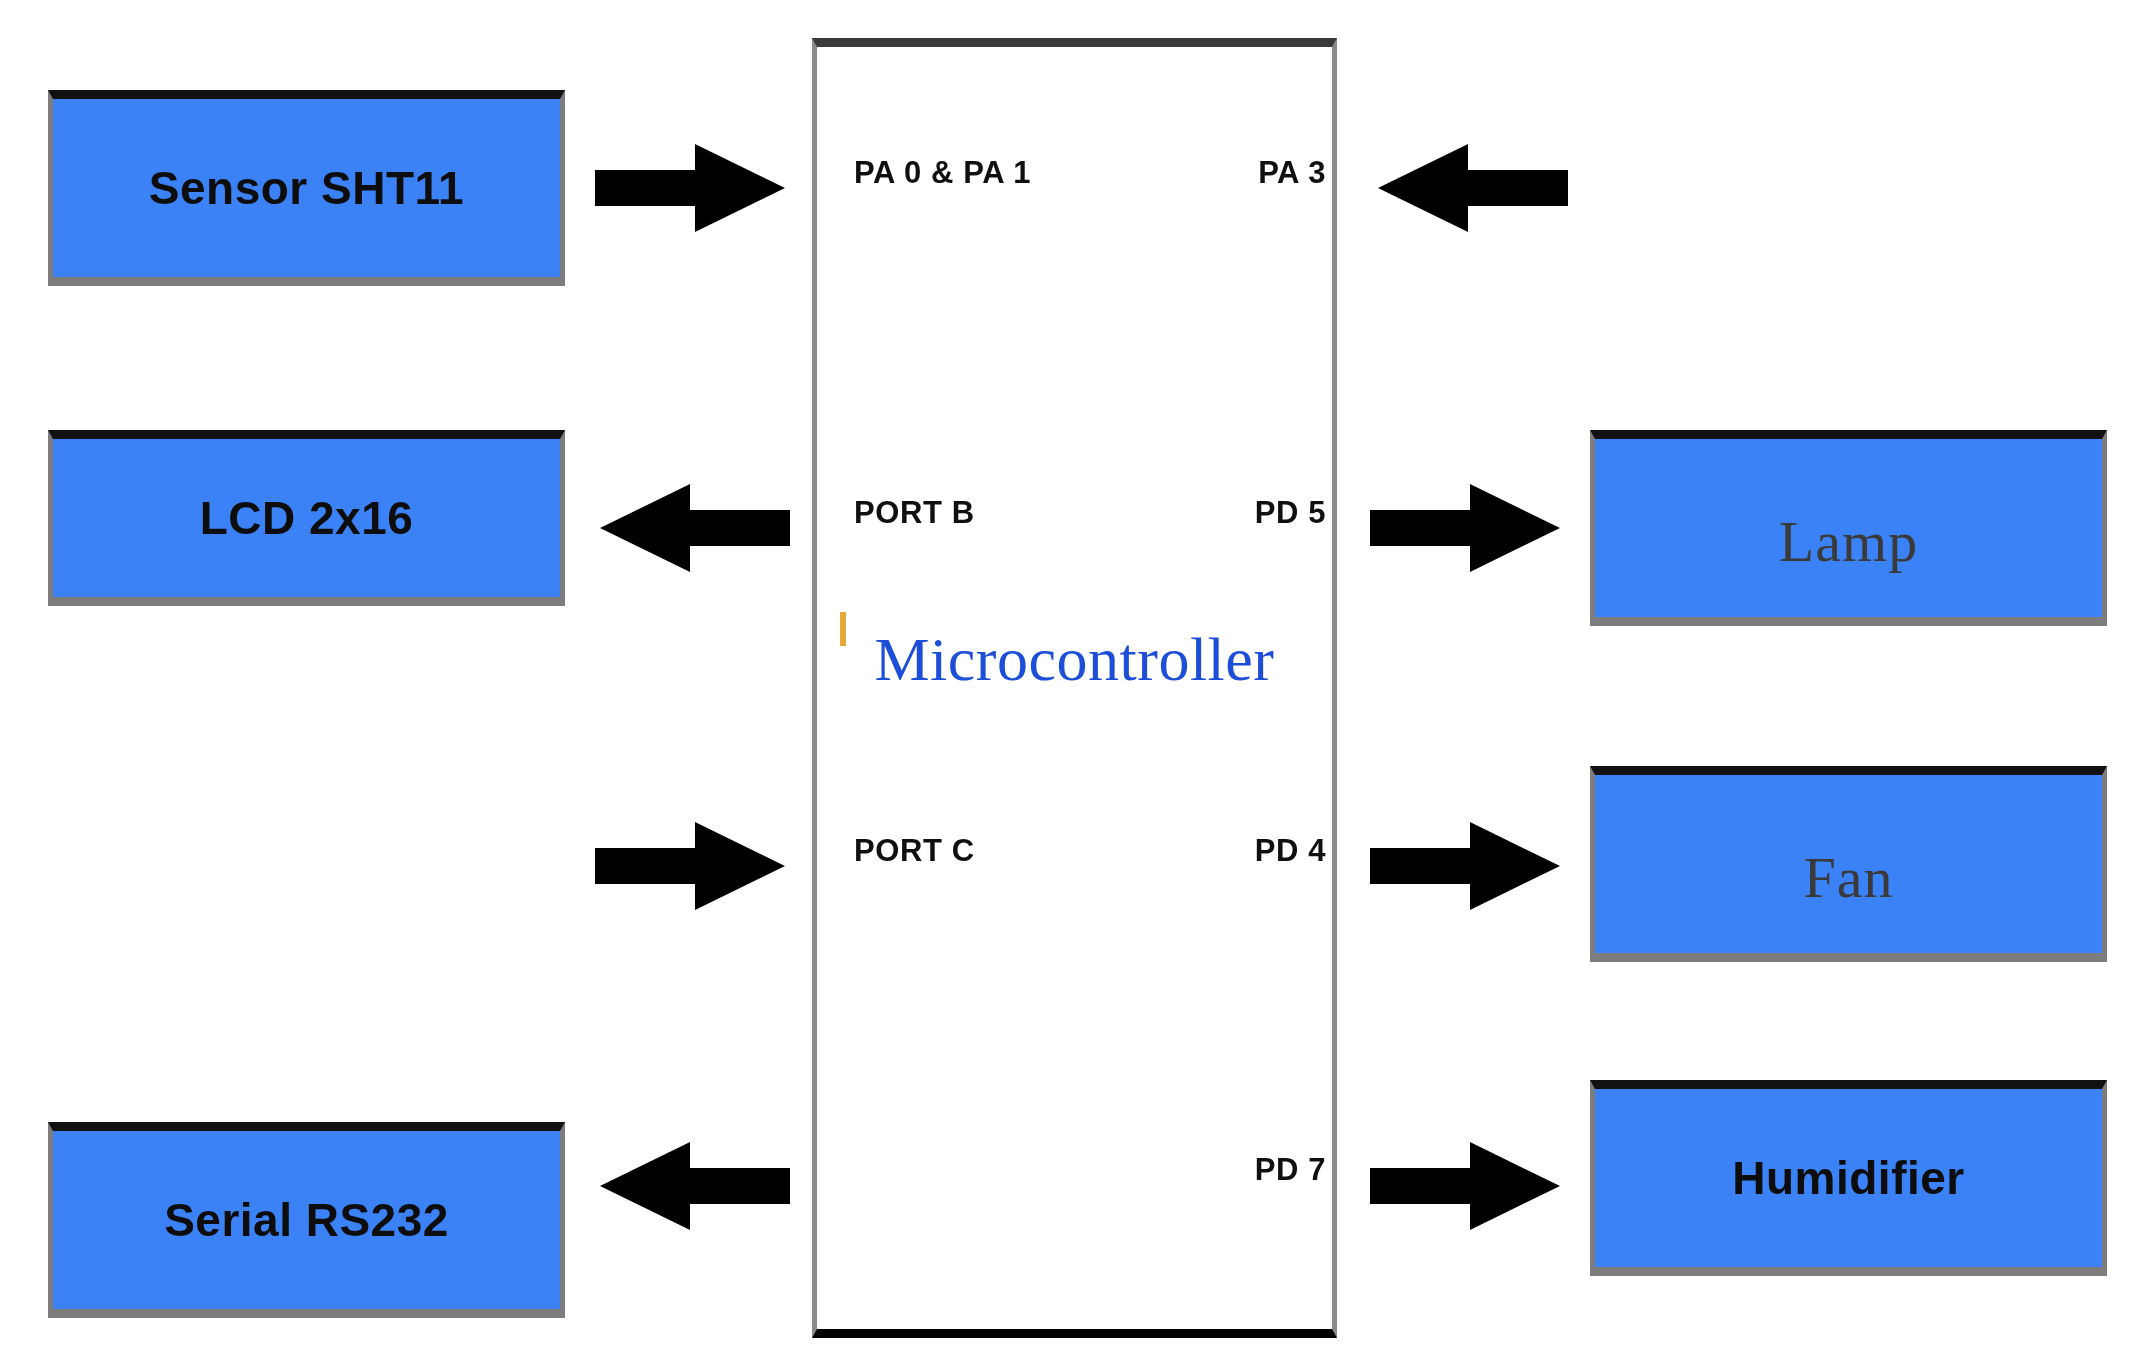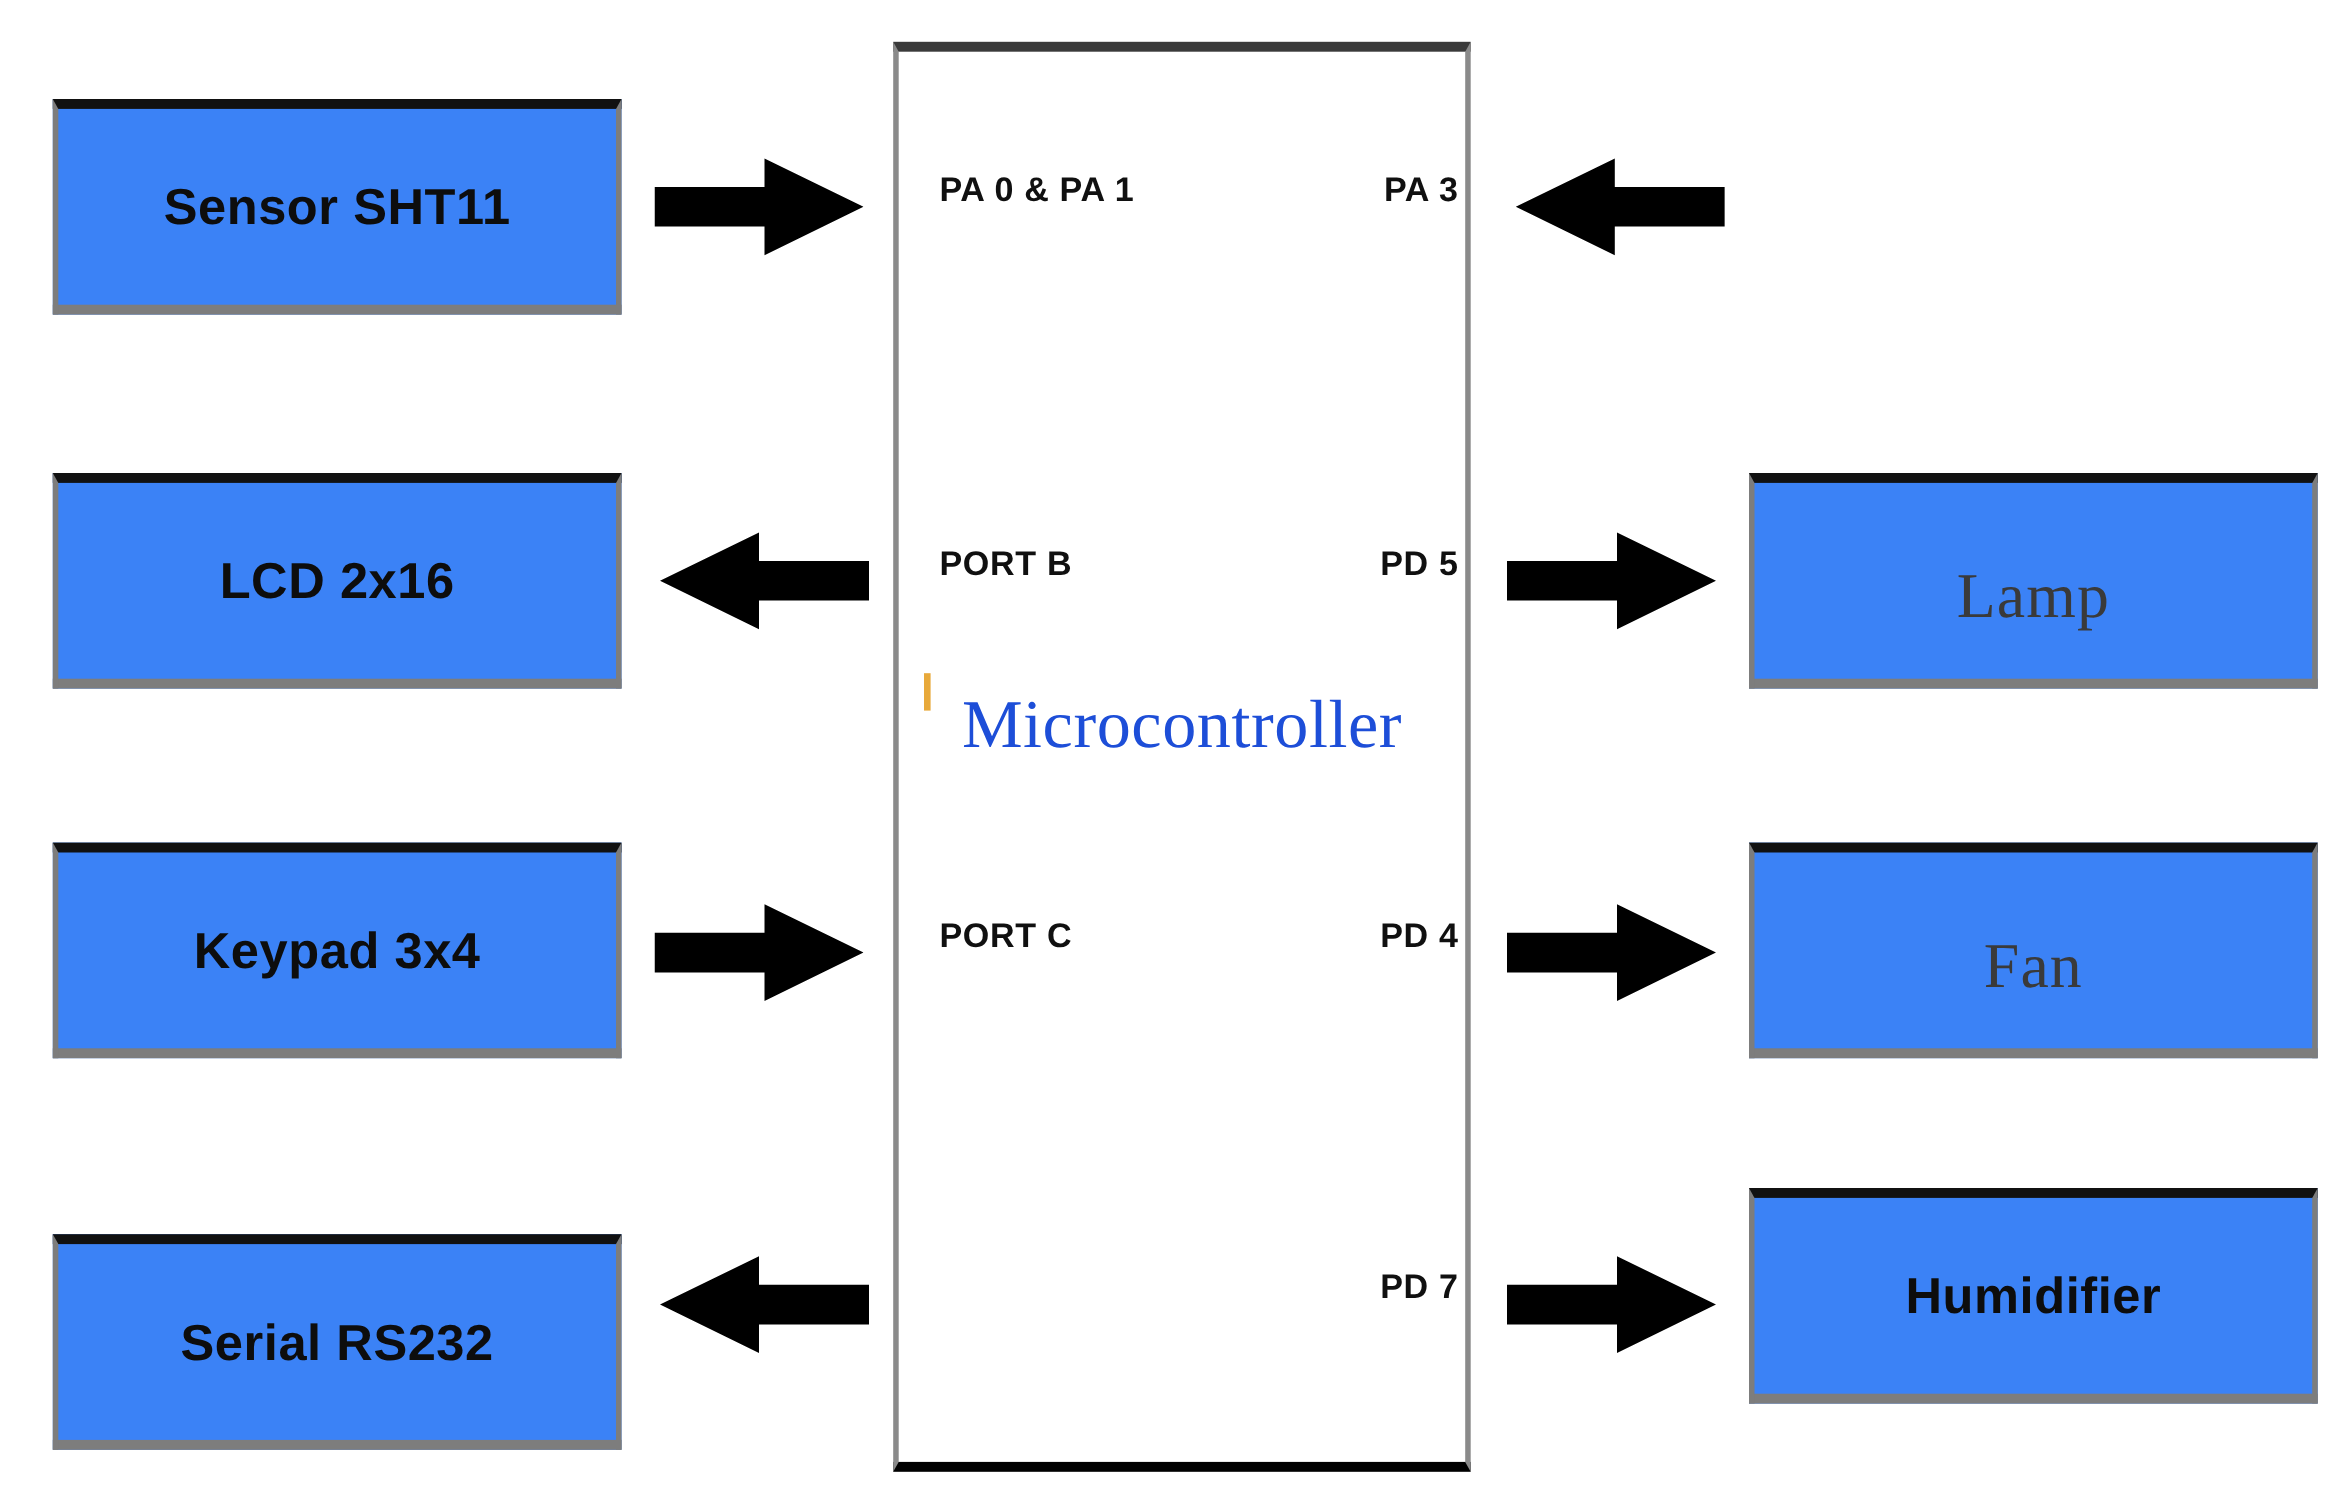--- a/index.html
+++ b/index.html
@@ -83,27 +83,24 @@
 </style>
 </head>
 <body>
 
 <div id="stage">
 
   <div class="pbox" style="left:48px;top:90px;width:517px;height:196px;">
     <span class="lbl">Sensor SHT11</span>
   </div>
 
-  <div class="pbox" style="left:48px;top:430px;width:517px;height:196px;">
+  <div class="pbox" style="left:48px;top:430px;width:517px;height:176px;">
     <span class="lbl">LCD 2x16</span>
   </div>
 
-  <div class="pbox" style="left:48px;top:766px;width:517px;height:196px;">
-    <span class="lbl">Keypad 3x4</span>
-  </div>
 
   <div class="pbox" style="left:48px;top:1122px;width:517px;height:196px;">
     <span class="lbl">Serial RS232</span>
   </div>
 
 
   <div class="pbox" style="left:1590px;top:430px;width:517px;height:196px;">
     <span class="lbl serif">Lamp</span>
   </div>
 

